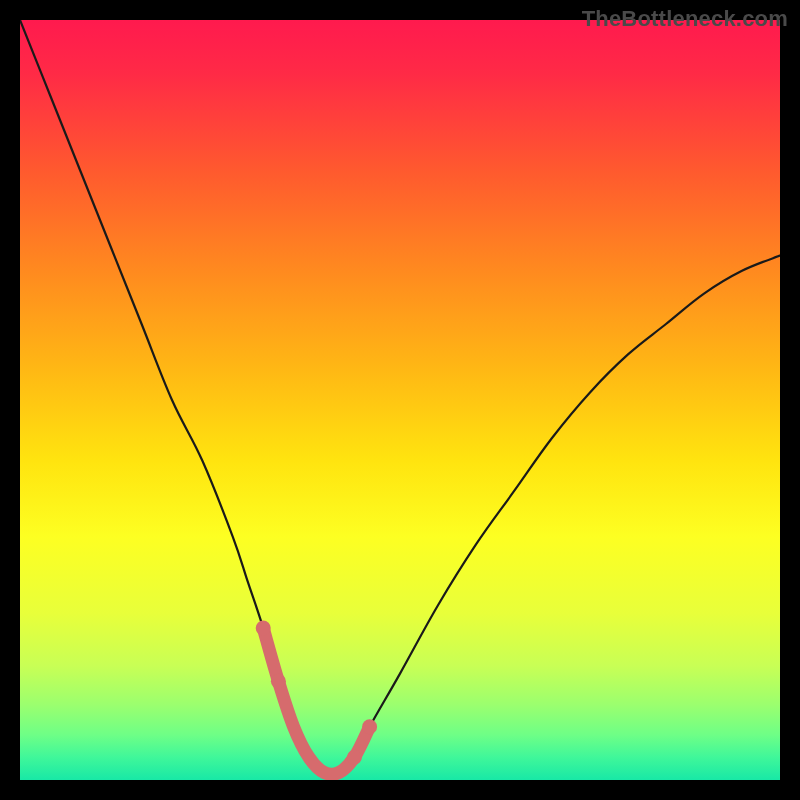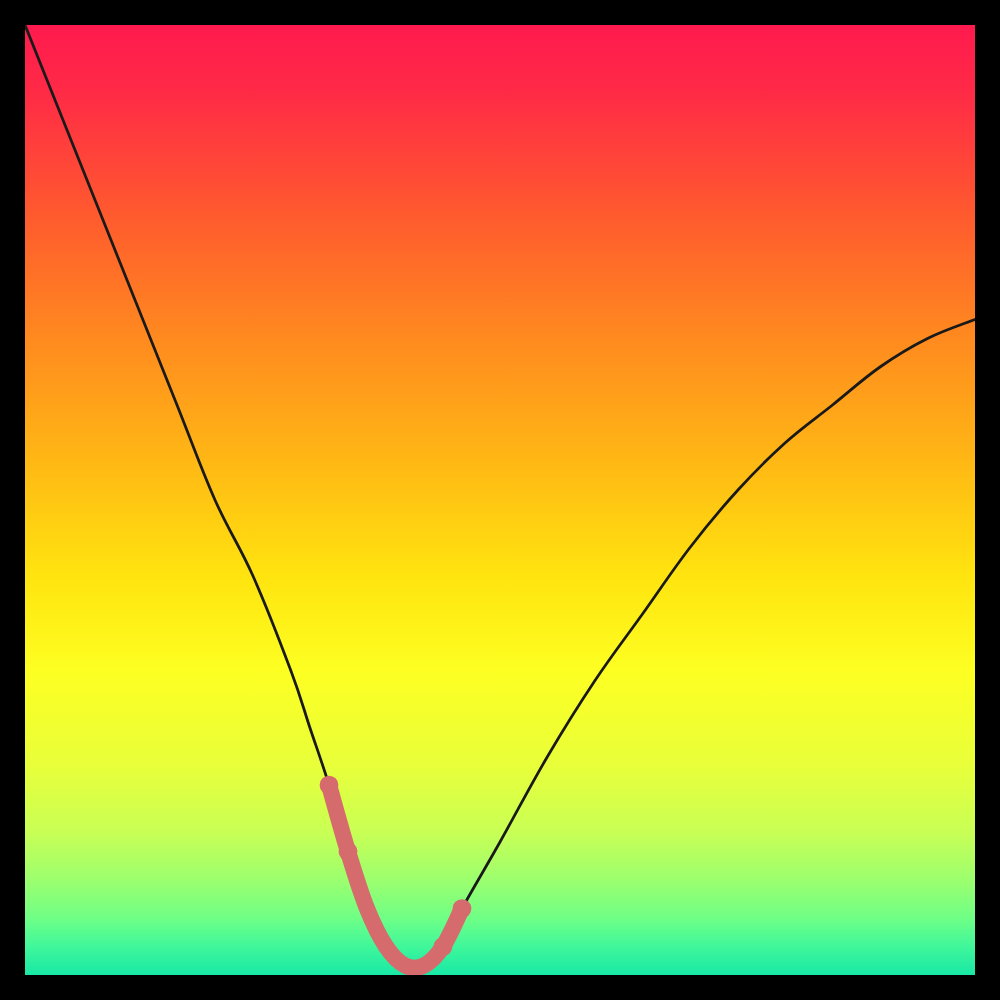--- a/index.html
+++ b/index.html
@@ -37,20 +37,21 @@
   .plot svg {
     display: block;
     width: 760px;
     height: 760px;
   }
 </style>
 </head>
 <body>
 
 <div class="frame">
+  <div class="watermark">TheBottleneck.com</div>
   <div class="plot">
     <svg id="chart-svg" viewBox="0 0 760 760" preserveAspectRatio="none">
       <defs>
         <linearGradient id="bg-grad" x1="0" y1="0" x2="0" y2="1">
             <stop offset="0%" stop-color="#ff1a4e"></stop>
             <stop offset="7.000000000000001%" stop-color="#ff2a46"></stop>
             <stop offset="20%" stop-color="#ff5a2e"></stop>
             <stop offset="33%" stop-color="#ff8a1f"></stop>
             <stop offset="46%" stop-color="#ffb814"></stop>
             <stop offset="57.99999999999999%" stop-color="#ffe40f"></stop>

